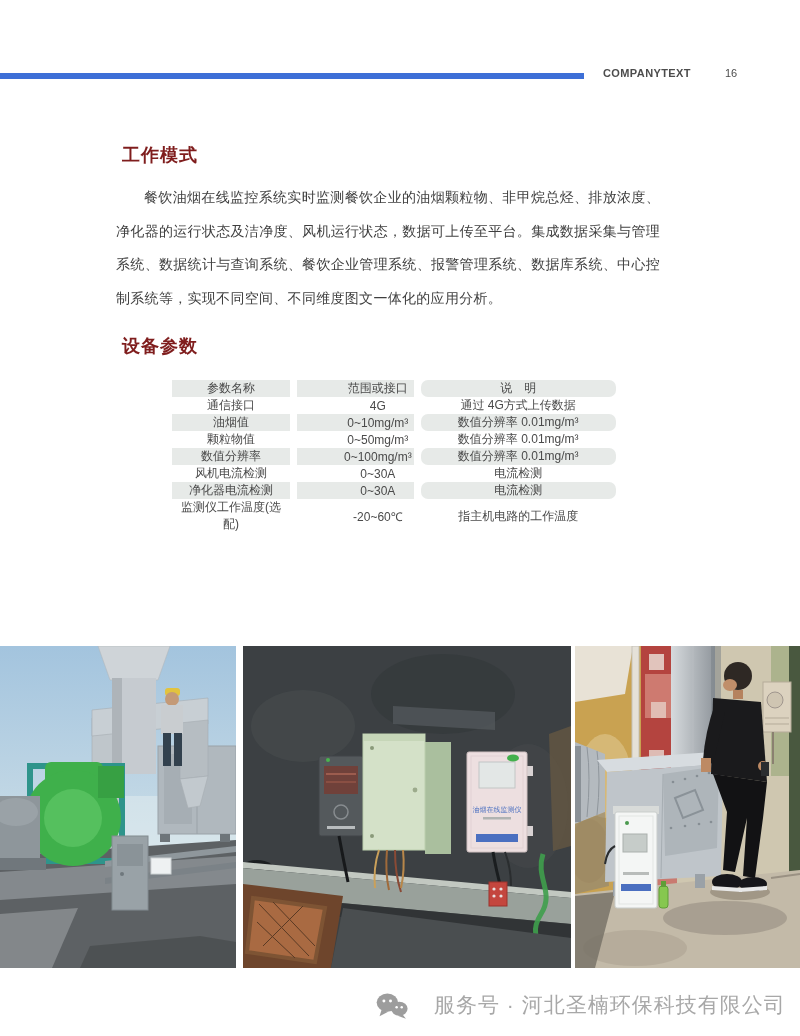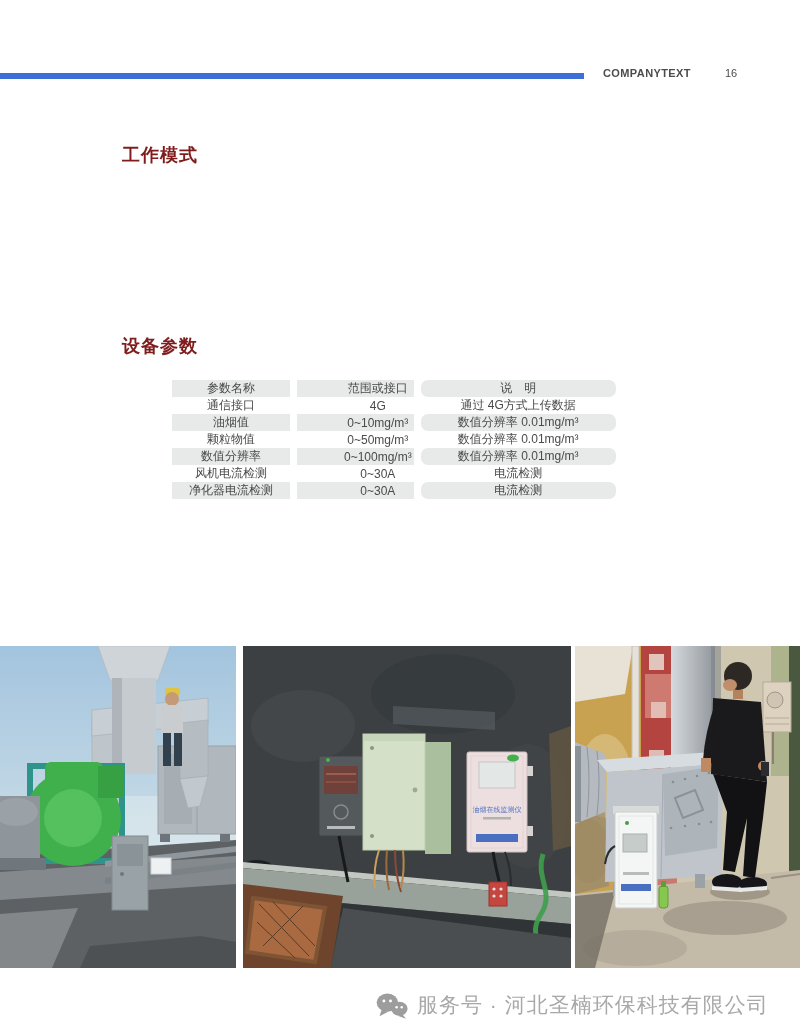--- a/index.html
+++ b/index.html
@@ -35,34 +35,35 @@
   .params th:nth-child(3), .params td:nth-child(3) { width:195px; min-width:195px;border-radius:7px; }
   .params thead th { background:#e7eae8; }
   .params tbody tr:nth-child(even) td { background:#e7eae8; }
   
   .photo { position:absolute; top:646px; height:322px; overflow:hidden; }
   .p1 { left:0; width:236px; }
   .p2 { left:243px; width:328px; }
   .p3 { left:575px; width:225px; }
   .photo svg { display:block; width:100%; height:100%; }
   
-  .footer { position:absolute; left:375px; top:991px; display:flex; align-items:center; gap:9px; }
+  .footer { position:absolute; left:375px; top:991px; display:flex; align-items:center; gap:26px; }
   .footer-text { font-size:21px; color:#a8a8a8; letter-spacing:1px; white-space:nowrap; }
   .wechat { display:inline-flex; }
 </style>
 </head>
 <body>
 
 <div class="page">
 
   <div class="top-rule"></div>
   <div class="header-company">COMPANYTEXT</div>
   <div class="header-page-num">16</div>
 
   <h2 class="sec-title t1">工作模式</h2>
+  <p class="body-para">餐饮油烟在线监控系统实时监测餐饮企业的油烟颗粒物、非甲烷总烃、排放浓度、净化器的运行状态及洁净度、风机运行状态，数据可上传至平台。集成数据采集与管理系统、数据统计与查询系统、餐饮企业管理系统、报警管理系统、数据库系统、中心控制系统等，实现不同空间、不同维度图文一体化的应用分析。</p>
 
   <h2 class="sec-title t2">设备参数</h2>
 
   <table class="params">
     <thead>
         <tr>
           <th>参数名称</th>
           <th>范围或接口</th>
           <th>说　明</th>
         </tr>
@@ -90,20 +91,25 @@
         </tr>
         <tr>
           <td>风机电流检测</td>
           <td>0~30A</td>
           <td>电流检测</td>
         </tr>
         <tr>
           <td>净化器电流检测</td>
           <td>0~30A</td>
           <td>电流检测</td>
+        </tr>
+        <tr>
+          <td>监测仪工作温度(选配)</td>
+          <td>-20~60℃</td>
+          <td>指主机电路的工作温度</td>
         </tr>
       </tbody>
   </table>
 
   <div class="photo p1">
     <svg viewBox="0 0 236 322" preserveAspectRatio="none">
       <defs>
         <linearGradient id="sky1" x1="0" y1="0" x2="0" y2="1">
           <stop offset="0" stop-color="#a3c4de"></stop>
             <stop offset="0.7" stop-color="#cfe0e8"></stop>

